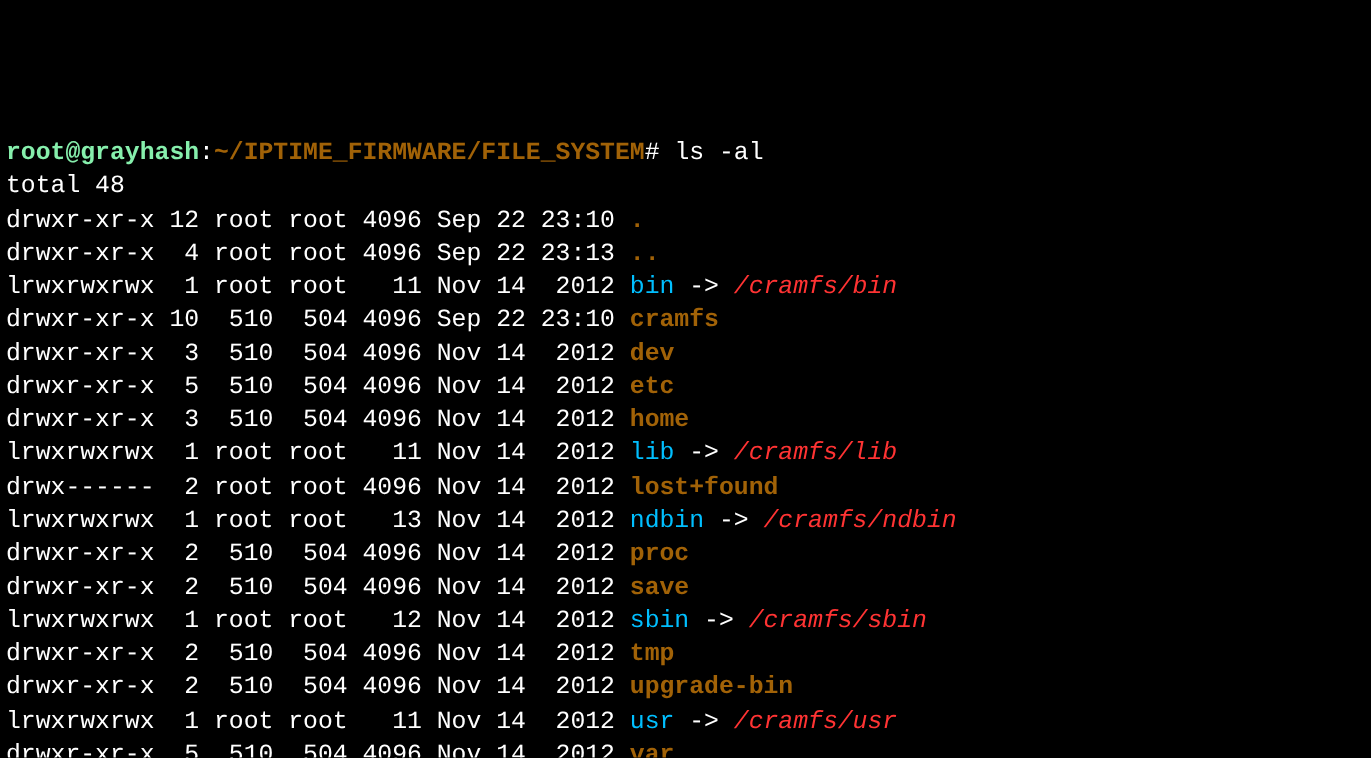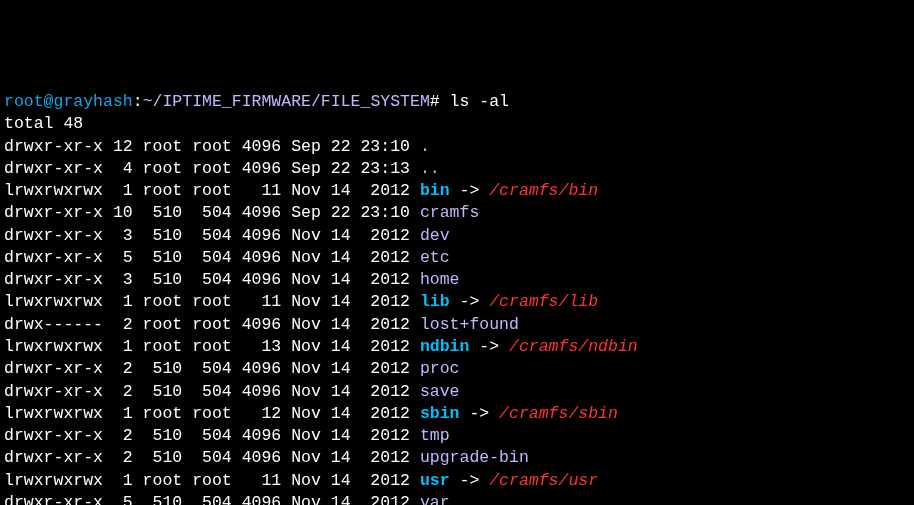--- a/index.html
+++ b/index.html
@@ -16,23 +16,23 @@
       padding: 2px 4px;
       width: 914px;
       height: 505px;
       overflow: hidden;
       white-space: pre;
     }
     .line {
       display: block;
     }
     .white { color: #ffffff; }
-    .green { color: #0ea5e9; }
-    .cyan { color: #00bfff; font-weight: bold; }
-    .blue { color: #c4b5fd; }
+    .green { color: #86efac; font-weight: bold; }
+    .cyan { color: #00bfff; }
+    .blue { color: #a16207; font-weight: bold; }
     .red { color: #ff3333; font-style: italic; }
   </style>
 </head>
 <body>
 
 
 
 <div id="terminal"><div class="line"><span class="green">root@grayhash</span><span class="white">:</span><span class="blue">~/IPTIME_FIRMWARE/FILE_SYSTEM</span><span class="white"># </span><span class="white">ls -al</span></div><div class="line white">total 48</div><div class="line"><span class="white">drwxr-xr-x 12 root root 4096 Sep 22 23:10 </span><span class="blue">.</span></div><div class="line"><span class="white">drwxr-xr-x  4 root root 4096 Sep 22 23:13 </span><span class="blue">..</span></div><div class="line"><span class="white">lrwxrwxrwx  1 root root   11 Nov 14  2012 </span><span class="cyan">bin</span><span class="white"> -&gt; </span><span class="red">/cramfs/bin</span></div><div class="line"><span class="white">drwxr-xr-x 10  510  504 4096 Sep 22 23:10 </span><span class="blue">cramfs</span></div><div class="line"><span class="white">drwxr-xr-x  3  510  504 4096 Nov 14  2012 </span><span class="blue">dev</span></div><div class="line"><span class="white">drwxr-xr-x  5  510  504 4096 Nov 14  2012 </span><span class="blue">etc</span></div><div class="line"><span class="white">drwxr-xr-x  3  510  504 4096 Nov 14  2012 </span><span class="blue">home</span></div><div class="line"><span class="white">lrwxrwxrwx  1 root root   11 Nov 14  2012 </span><span class="cyan">lib</span><span class="white"> -&gt; </span><span class="red">/cramfs/lib</span></div><div class="line"><span class="white">drwx------  2 root root 4096 Nov 14  2012 </span><span class="blue">lost+found</span></div><div class="line"><span class="white">lrwxrwxrwx  1 root root   13 Nov 14  2012 </span><span class="cyan">ndbin</span><span class="white"> -&gt; </span><span class="red">/cramfs/ndbin</span></div><div class="line"><span class="white">drwxr-xr-x  2  510  504 4096 Nov 14  2012 </span><span class="blue">proc</span></div><div class="line"><span class="white">drwxr-xr-x  2  510  504 4096 Nov 14  2012 </span><span class="blue">save</span></div><div class="line"><span class="white">lrwxrwxrwx  1 root root   12 Nov 14  2012 </span><span class="cyan">sbin</span><span class="white"> -&gt; </span><span class="red">/cramfs/sbin</span></div><div class="line"><span class="white">drwxr-xr-x  2  510  504 4096 Nov 14  2012 </span><span class="blue">tmp</span></div><div class="line"><span class="white">drwxr-xr-x  2  510  504 4096 Nov 14  2012 </span><span class="blue">upgrade-bin</span></div><div class="line"><span class="white">lrwxrwxrwx  1 root root   11 Nov 14  2012 </span><span class="cyan">usr</span><span class="white"> -&gt; </span><span class="red">/cramfs/usr</span></div><div class="line"><span class="white">drwxr-xr-x  5  510  504 4096 Nov 14  2012 </span><span class="blue">var</span></div></div>
 
 

